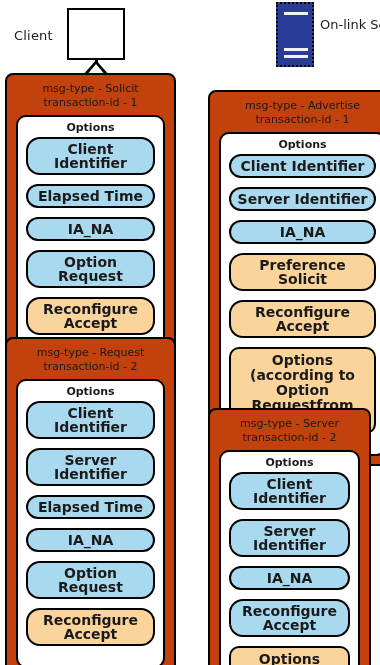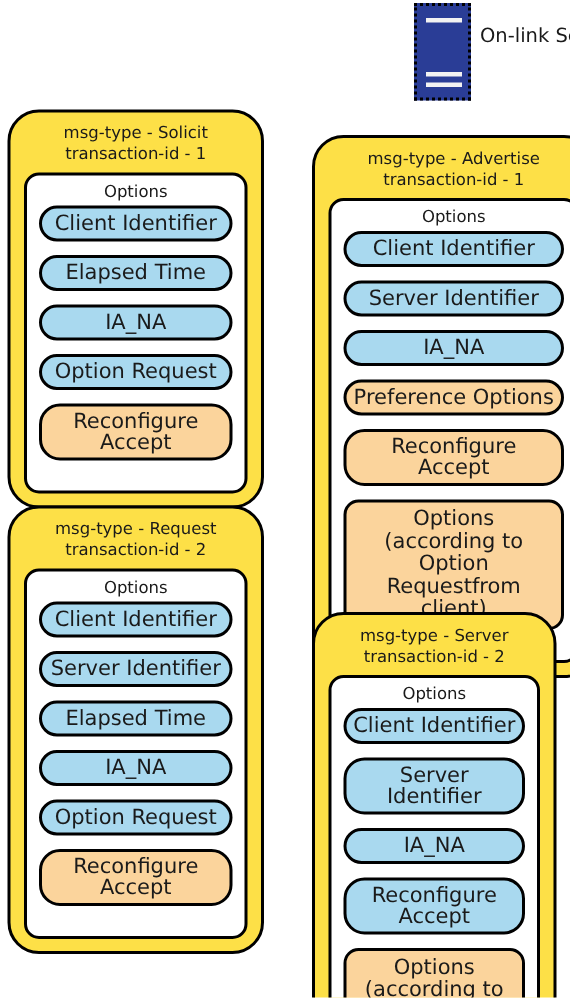--- a/index.html
+++ b/index.html
@@ -94,38 +94,39 @@
     left: 52px; top: 15px;
     font-size: 13px;
     line-height: 16px;
     white-space: nowrap;
   }
 
   
   .packet {
     position: absolute;
     box-sizing: border-box;
-    background: #fde047;
+    background: #c2410c;
     border: 2.5px solid #000000;
-    border-radius: 21px;
+    border-radius: 8px;
   }
   .packet-header {
     text-align: center;
     font-size: 11px;
     line-height: 14px;
     padding-top: 7px;
     white-space: nowrap;
   }
   .options-box {
     margin: 5px 9px 8px 9px;
     box-sizing: border-box;
     background: #ffffff;
     border: 2.5px solid #000000;
     border-radius: 10px;
     padding: 3px 8px 20px 8px;
+    font-weight: bold;
   }
   .options-title {
     text-align: center;
     font-size: 11px;
     line-height: 15px;
     padding-bottom: 2px;
   }
   .option-pill {
     box-sizing: border-box;
     border: 2px solid #000000;
@@ -150,20 +151,27 @@
   #pkt-solicit   { left: 5px;   top: 73px;  width: 171px; }
   #pkt-request   { left: 5px;   top: 337px; width: 171px; }
   #pkt-advertise { left: 208px; top: 90px;  width: 189px; }
   #pkt-reply     { left: 208px; top: 408px; width: 163px; }
 </style>
 </head>
 <body>
 
 <div id="endpoints">
 
+  <div class="client-group">
+    <span class="client-label">Client</span>
+    <span class="monitor-screen"></span>
+    <span class="monitor-neck"></span>
+    <span class="monitor-base"></span>
+    <span class="monitor-base-inner"></span>
+  </div>
 
   <div class="server-group">
     <span class="server-box">
       <span class="server-line l1"></span>
       <span class="server-line l2"></span>
       <span class="server-line l3"></span>
     </span>
     <span class="server-label">On-link
 Server</span>
   </div>
@@ -202,21 +210,21 @@
 <div class="packet" id="pkt-advertise">
     <div class="packet-header">
       <div>msg-type - Advertise</div>
       <div>transaction-id - 1</div>
     </div>
     <div class="options-box">
       <div class="options-title">Options</div>
       <div class="option-pill blue">Client Identifier</div>
       <div class="option-pill blue">Server Identifier</div>
       <div class="option-pill blue">IA_NA</div>
-      <div class="option-pill orange">Preference Options</div>
+      <div class="option-pill orange">Preference Solicit</div>
       <div class="option-pill orange">Reconfigure Accept</div>
       <div class="option-pill orange multiline">Options
 (according to Option
 Requestfrom client)</div>
     </div>
   </div>
 <div class="packet" id="pkt-reply">
     <div class="packet-header">
       <div>msg-type - Server</div>
       <div>transaction-id - 2</div>

